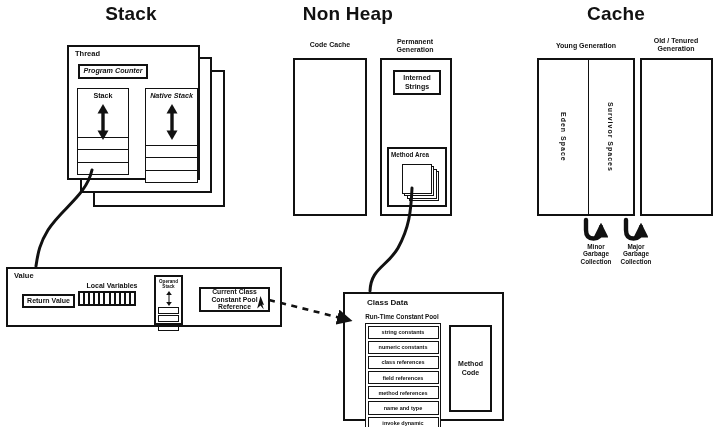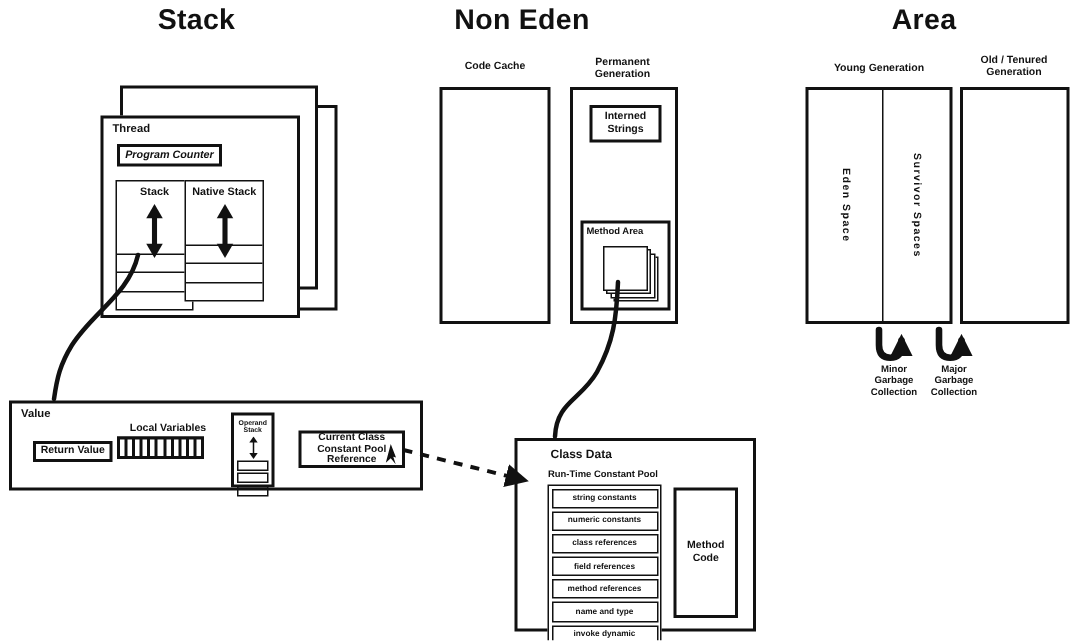--- a/index.html
+++ b/index.html
@@ -22,46 +22,46 @@
   .minirows > div{height:5px;border:1px solid #111;margin:0 2px 1.6px 2px;}
   svg{display:block;}
   .overlay{pointer-events:none;}
 </style>
 </head>
 <body>
 
 <div id="canvas">
 
   <div class="abs title" style="left:81px;top:3px;width:100px;">Stack</div>
-  <div class="abs title" style="left:288px;top:3px;width:120px;">Non Eden</div>
-  <div class="abs title" style="left:566px;top:3px;width:100px;">Area</div>
+  <div class="abs title" style="left:288px;top:3px;width:120px;">Non Heap</div>
+  <div class="abs title" style="left:566px;top:3px;width:100px;">Cache</div>
 
   <div class="abs box" style="left:93px;top:70px;width:132px;height:137px;"></div>
   <div class="abs box" style="left:80px;top:57px;width:132px;height:136px;"></div>
-  <div class="abs box" style="left:67px;top:45px;width:133px;height:135px;margin-top:32px;">
+  <div class="abs box" style="left:67px;top:45px;width:133px;height:135px;">
     <div class="abs lbl" style="left:6px;top:3px;font-size:7.5px;">Thread</div>
     <div class="abs box ctr" style="left:9px;top:17px;width:70px;height:15px;">
       <span class="lbl" style="font-size:7.2px;font-style:italic;">Program Counter</span>
     </div>
 
     <div class="abs thinbox" style="left:8px;top:41px;width:52px;height:87px;">
       <div class="abs lbl" style="left:0;right:0;top:3px;font-size:7.2px;text-align:center;">Stack</div>
       <svg class="abs" style="left:18px;top:15px;" width="14" height="36" viewBox="0 0 14 36">
         <path d="M7 8 L7 28" stroke="#111" stroke-width="3.4"></path>
         <polygon points="7,0 1.5,9.5 12.5,9.5" fill="#111"></polygon>
         <polygon points="7,36 1.5,26.5 12.5,26.5" fill="#111"></polygon>
       </svg>
       <div class="rows3">
           <div></div>
           <div></div>
           <div></div>
         </div>
     </div>
 
-    <div class="abs thinbox" style="left:54px;top:41px;width:53px;height:81px;">
+    <div class="abs thinbox" style="left:76px;top:41px;width:53px;height:95px;font-style:italic;">
       <div class="abs lbl" style="left:0;right:0;top:3px;font-size:7.2px;text-align:center;">Native Stack</div>
       <svg class="abs" style="left:19px;top:15px;" width="14" height="36" viewBox="0 0 14 36">
         <path d="M7 8 L7 28" stroke="#111" stroke-width="3.4"></path>
         <polygon points="7,0 1.5,9.5 12.5,9.5" fill="#111"></polygon>
         <polygon points="7,36 1.5,26.5 12.5,26.5" fill="#111"></polygon>
       </svg>
       <div class="rows3">
           <div></div>
           <div></div>
           <div></div>

